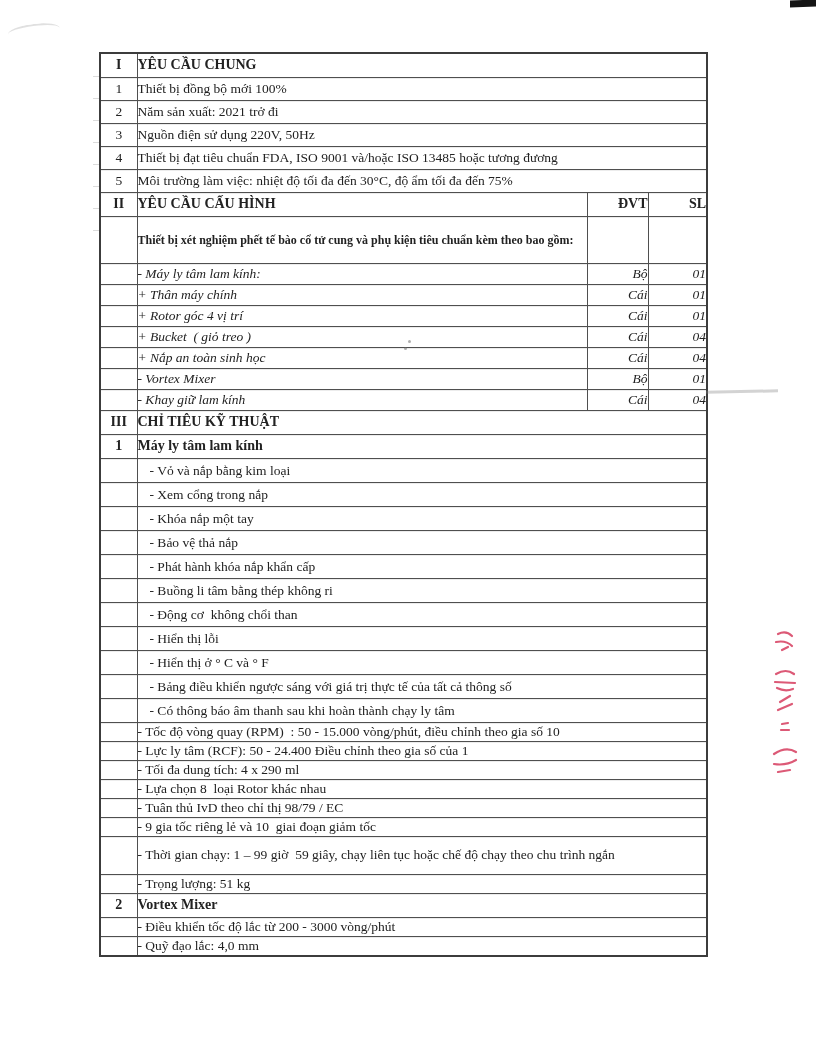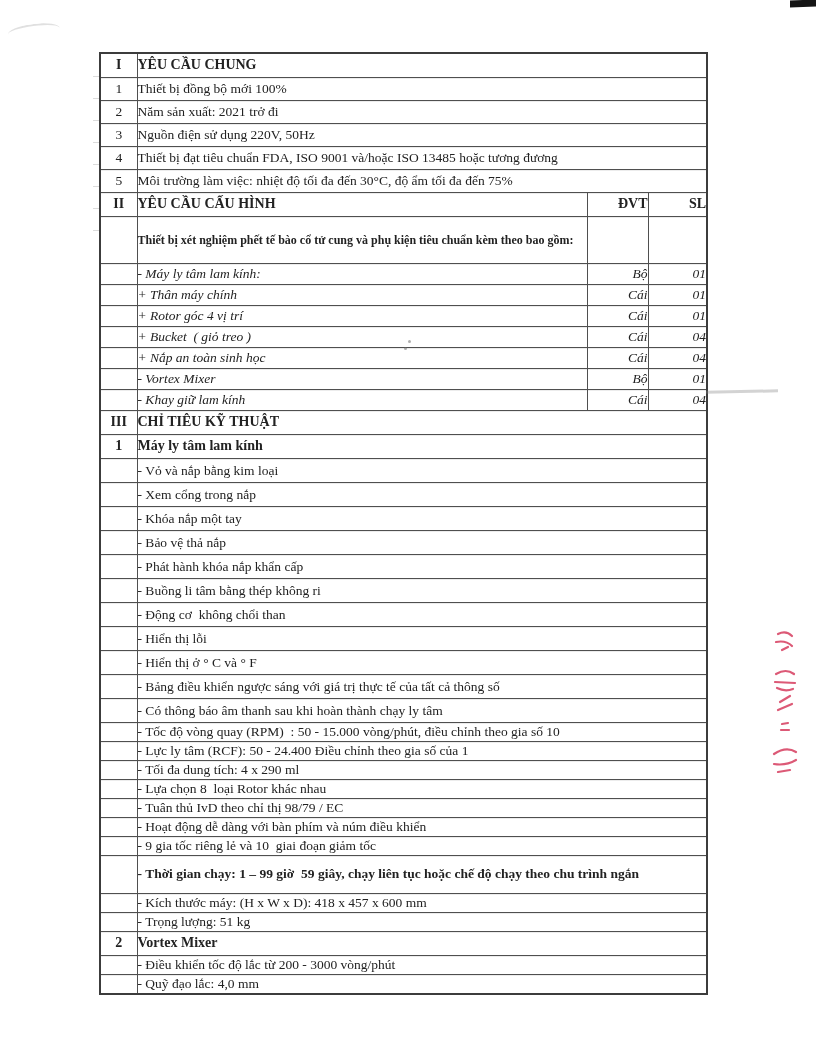--- a/index.html
+++ b/index.html
@@ -28,24 +28,24 @@
   
   tr.v-section td{height:23px;}
   tr.v-section td.txt,tr.v-section td.num,
   tr.v-section td.unit,tr.v-section td.qty{font-weight:bold;font-size:14px;}
   tr.v-item td{height:22px;}
   tr.v-desc td{height:46px;}
   tr.v-desc td.txt{font-weight:bold;font-size:12px;line-height:1.5;vertical-align:middle;}
   tr.v-config td{height:20px;font-style:italic;}
   tr.v-subhead td{height:23px;}
   tr.v-subhead td.txt,tr.v-subhead td.num{font-weight:bold;font-size:14px;}
-  tr.v-spec td{height:23px;}
+  tr.v-spec td{height:23px;padding-left:12px;}
   tr.v-spec-compact td{height:18px;}
   tr.v-spec-tall td{height:37px;}
-  tr.v-spec-tall td.txt{line-height:1.35;font-weight:bold;}
+  tr.v-spec-tall td.txt{line-height:1.35;}
 
   
   .corner-mark{
     position:absolute;top:0;right:0;width:26px;height:7px;background:#151515;
     transform:skewY(-2deg);
   }
   .topleft-smudge{
     position:absolute;left:8px;top:24px;width:52px;height:12px;
     border-top:2px solid rgba(165,165,165,0.35);border-radius:50%;
     transform:rotate(-7deg);
@@ -228,33 +228,25 @@
         <tr class="v-spec-compact">
           <td class="num"></td>
           <td class="txt" colspan="3">- Lựa chọn 8  loại Rotor khác nhau</td>
         </tr>
         <tr class="v-spec-compact">
           <td class="num"></td>
           <td class="txt" colspan="3">- Tuân thủ IvD theo chỉ thị 98/79 / EC</td>
         </tr>
         <tr class="v-spec-compact">
           <td class="num"></td>
-          <td class="txt" colspan="3">- Hoạt động dễ dàng với bàn phím và núm điều khiển</td>
-        </tr>
-        <tr class="v-spec-compact">
-          <td class="num"></td>
           <td class="txt" colspan="3">- 9 gia tốc riêng lẻ và 10  giai đoạn giảm tốc</td>
         </tr>
         <tr class="v-spec-tall">
           <td class="num"></td>
           <td class="txt" colspan="3">- Thời gian chạy: 1 – 99 giờ  59 giây, chạy liên tục hoặc chế độ chạy theo chu trình ngắn</td>
-        </tr>
-        <tr class="v-spec-compact">
-          <td class="num"></td>
-          <td class="txt" colspan="3">- Kích thước máy: (H x W x D): 418 x 457 x 600 mm</td>
         </tr>
         <tr class="v-spec-compact">
           <td class="num"></td>
           <td class="txt" colspan="3">- Trọng lượng: 51 kg</td>
         </tr>
         <tr class="v-subhead">
           <td class="num">2</td>
           <td class="txt" colspan="3">Vortex Mixer</td>
         </tr>
         <tr class="v-spec-compact">

